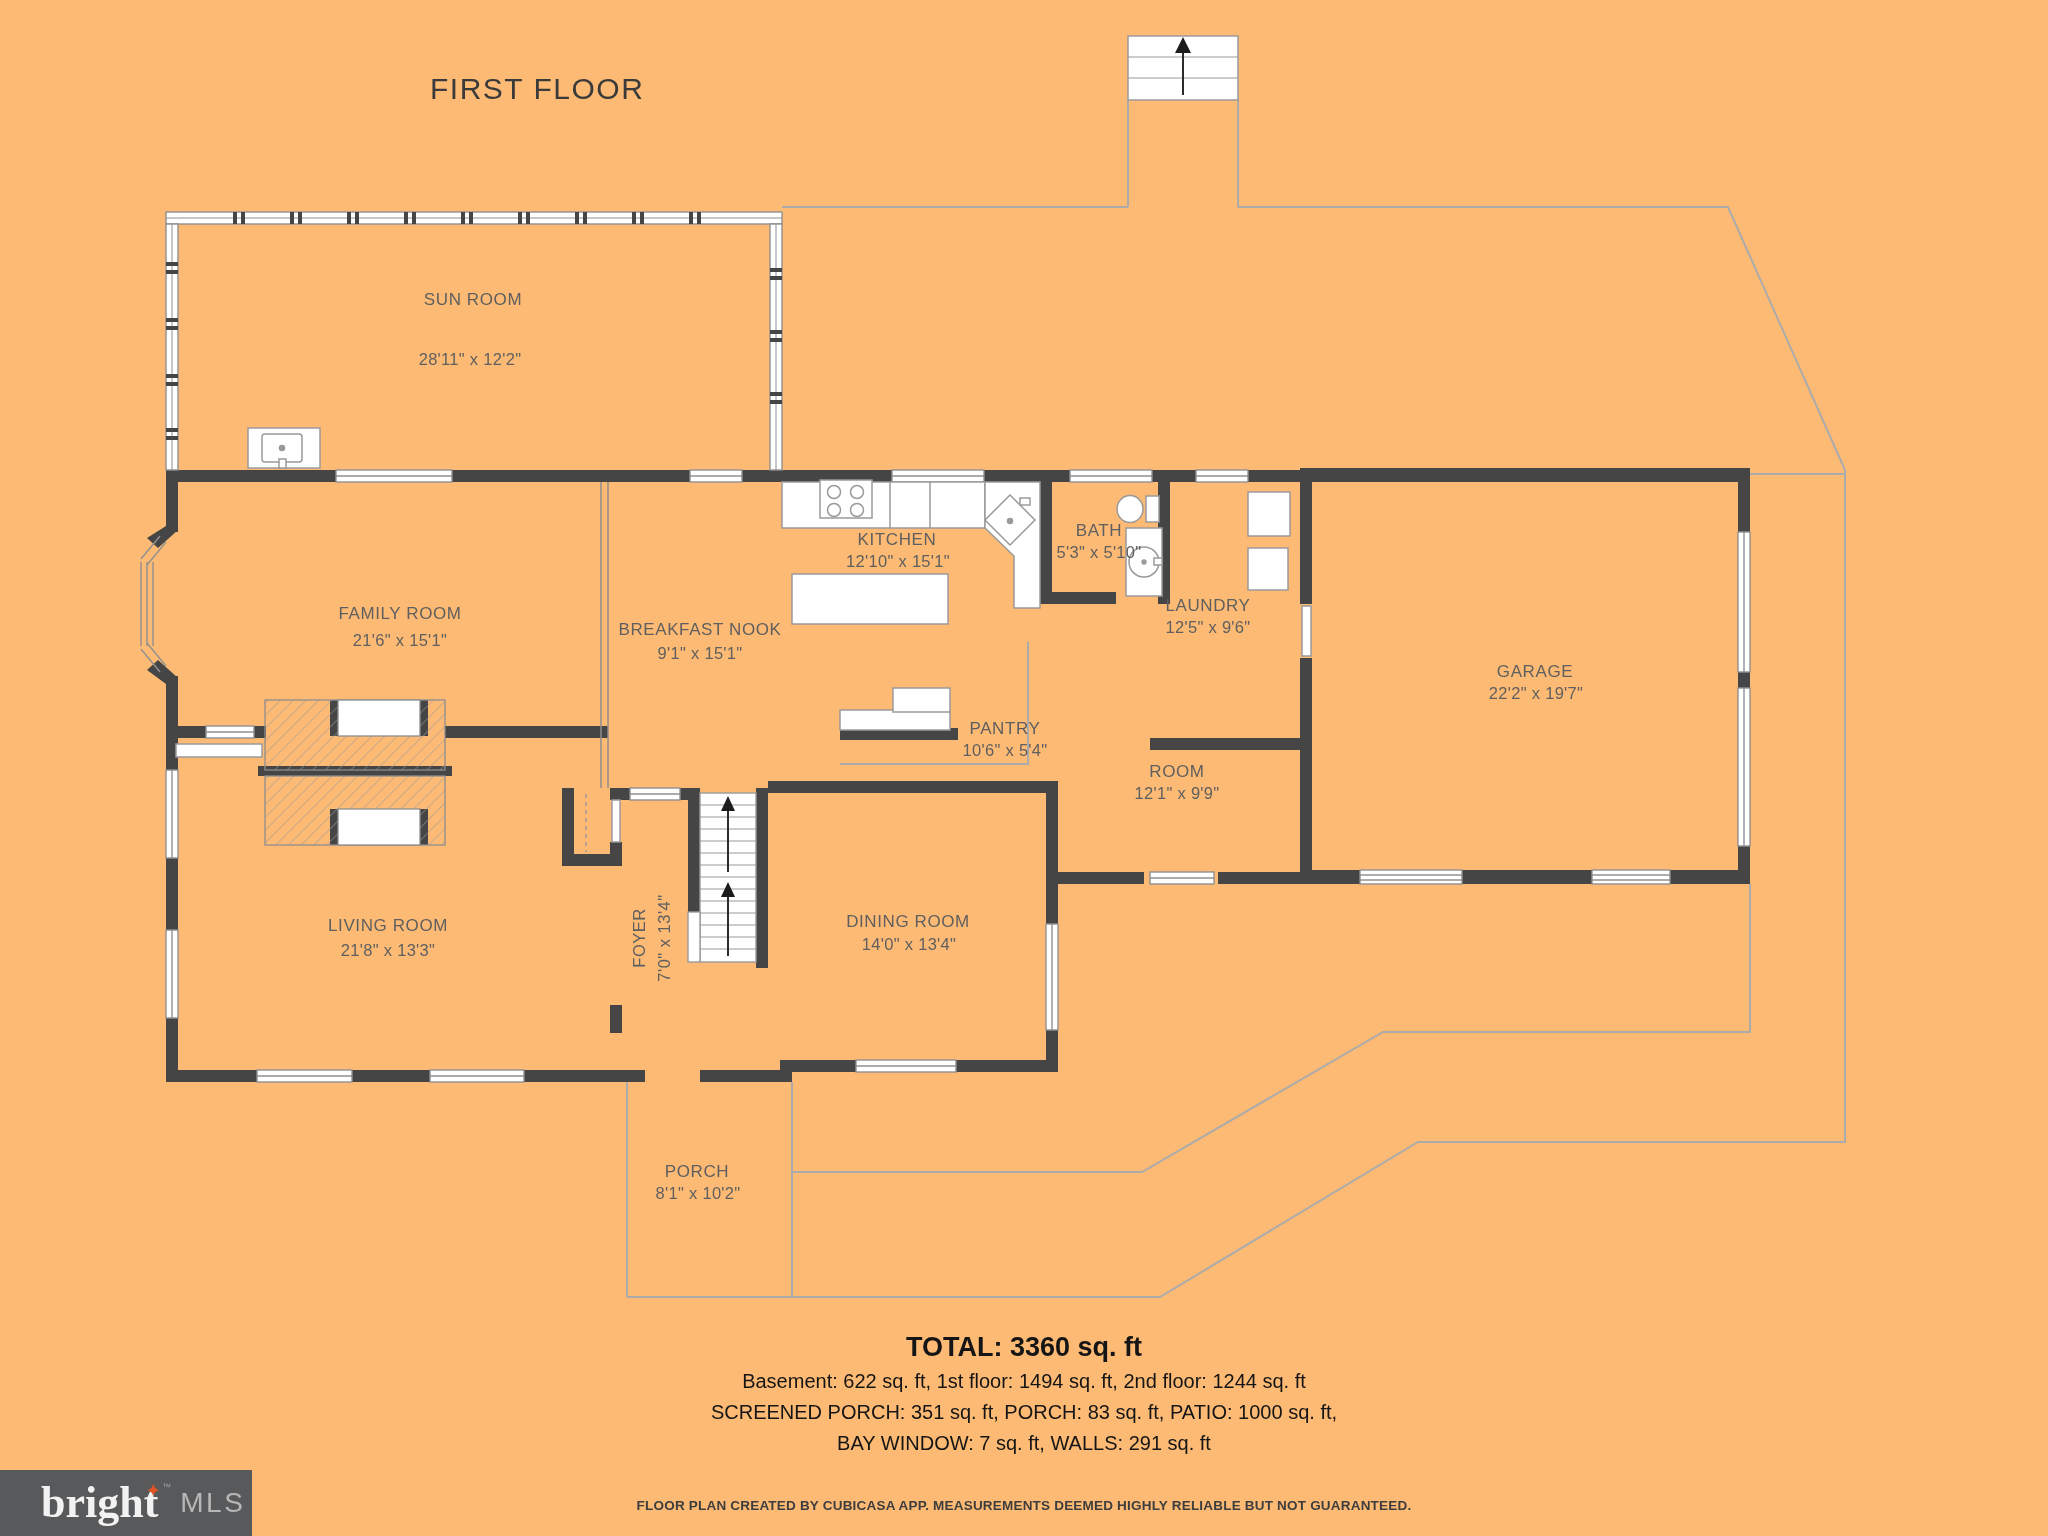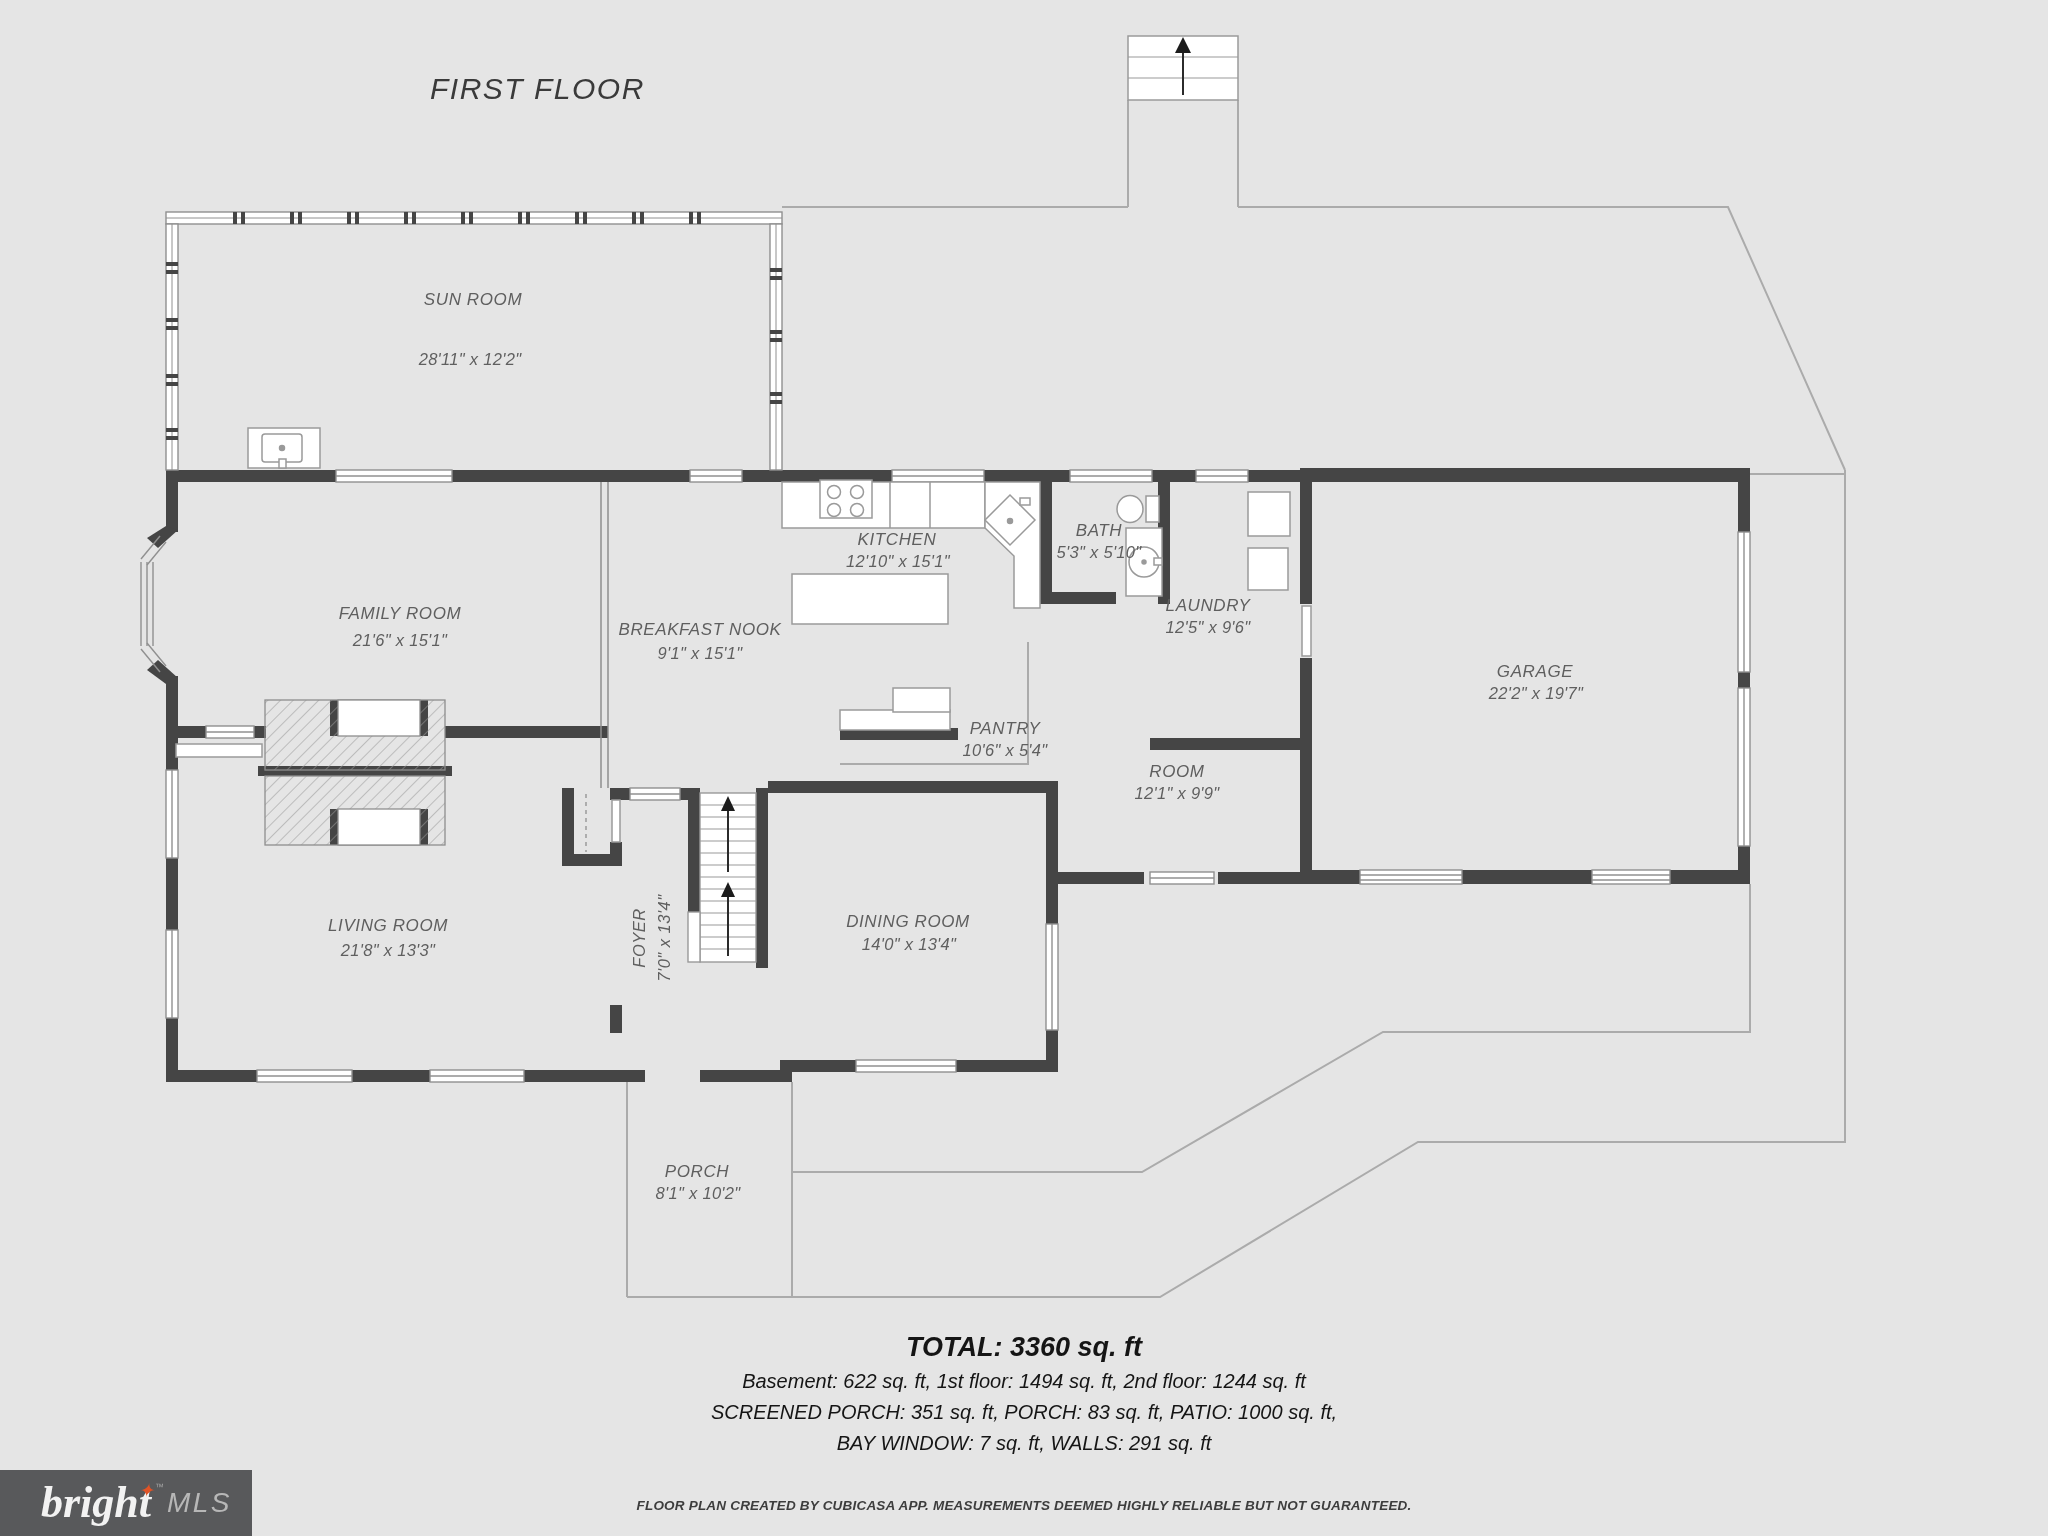--- a/index.html
+++ b/index.html
@@ -1,35 +1,35 @@
 <!DOCTYPE html>
 <html><head>
 <meta charset="utf-8">
 <style>
   html,body{margin:0;padding:0;background:#ffffff;}
-  .stage{position:relative;width:2048px;height:1536px;background:#e5e5e5;overflow:hidden;
-         font-family:"Liberation Sans",sans-serif;font-style:italic;}
+  .stage{position:relative;width:2048px;height:1536px;background:#fdba74;overflow:hidden;
+         font-family:"Liberation Sans",sans-serif;}
   svg.plan{position:absolute;left:0;top:0;}
   .title{position:absolute;left:430px;top:72px;font-size:30px;color:#3a3a3a;letter-spacing:1.5px;}
   .lbl{position:absolute;transform:translate(-50%,-50%);color:#5f5f5f;font-size:17px;
        letter-spacing:.6px;white-space:nowrap;}
   .lbl.dims{font-size:16.5px;letter-spacing:.3px;}
   .foyer-lbl{position:absolute;left:652px;top:938px;transform:translate(-50%,-50%) rotate(-90deg);
        text-align:center;color:#5f5f5f;font-size:16.5px;letter-spacing:.5px;line-height:25px;white-space:nowrap;}
   .summary{position:absolute;left:0;right:0;top:1332px;text-align:center;color:#151515;}
   .summary .total{font-size:27px;font-weight:bold;margin-bottom:3px;}
   .summary .line{font-size:20px;line-height:31px;}
   .disclaimer{position:absolute;left:0;right:0;top:1498px;text-align:center;font-size:13.5px;
        color:#3d3d3d;font-weight:600;letter-spacing:.2px;}
   .logo{position:absolute;left:0;top:1470px;width:252px;height:66px;background:#58595b;
        display:flex;align-items:center;padding-left:41px;box-sizing:border-box;}
   .logo .b{font-family:"Liberation Serif",serif;font-weight:bold;color:#f2f2f2;font-size:44px;line-height:1;}
   .logo .star{color:#e05326;font-size:19px;margin-left:-13px;margin-top:-26px;}
   .logo .tm{color:#a3a3a3;font-size:9px;margin-top:-32px;margin-left:1px;}
-  .logo .mls{color:#b7b7b7;font-size:28px;letter-spacing:2.5px;margin-left:3px;}
+  .logo .mls{color:#b7b7b7;font-size:28px;letter-spacing:2.5px;margin-left:9px;}
 </style>
 </head>
 <body>
 
 <div class="stage">
 
 <svg class="plan" width="2048" height="1536" viewBox="0 0 2048 1536">
   <defs>
     <pattern id="hatch" width="9" height="9" patternTransform="rotate(45)" patternUnits="userSpaceOnUse">
       <line x1="0" y1="0" x2="0" y2="9" stroke="#9a9a9a" stroke-width="1.1"></line>

